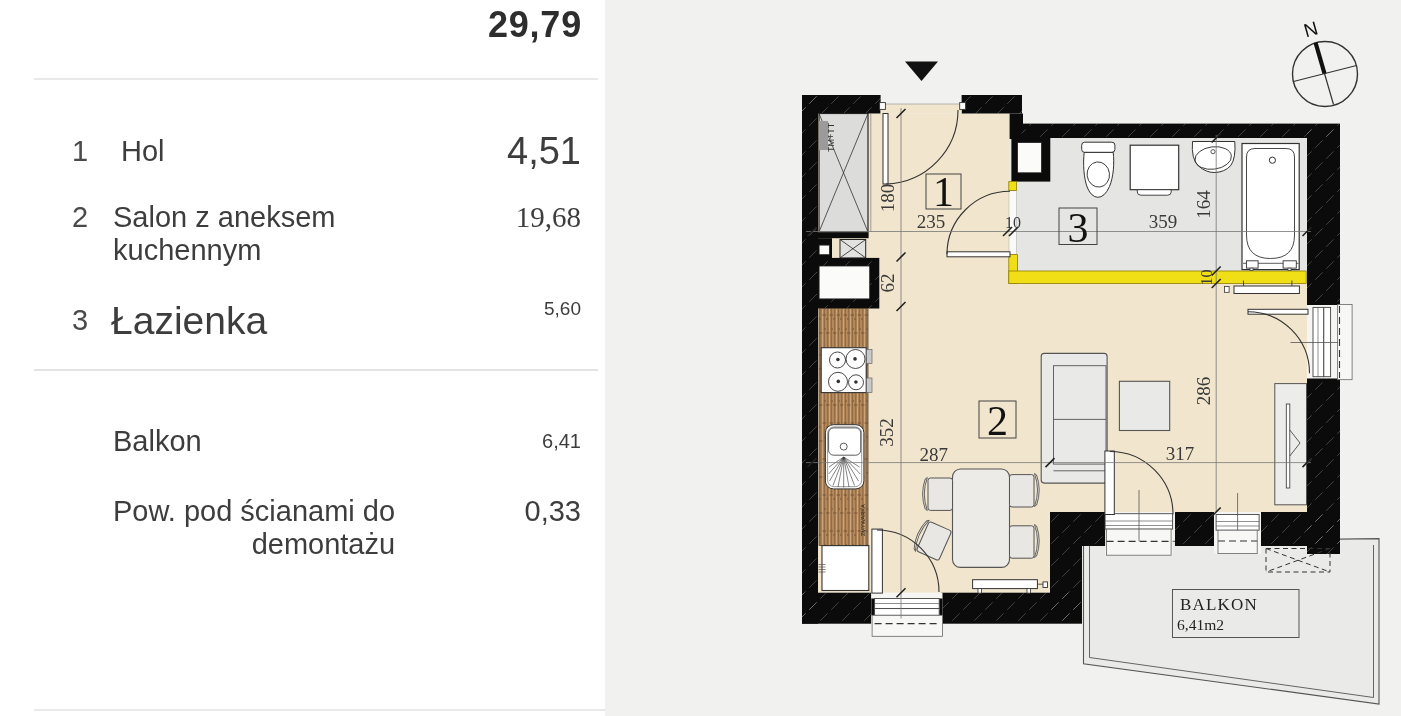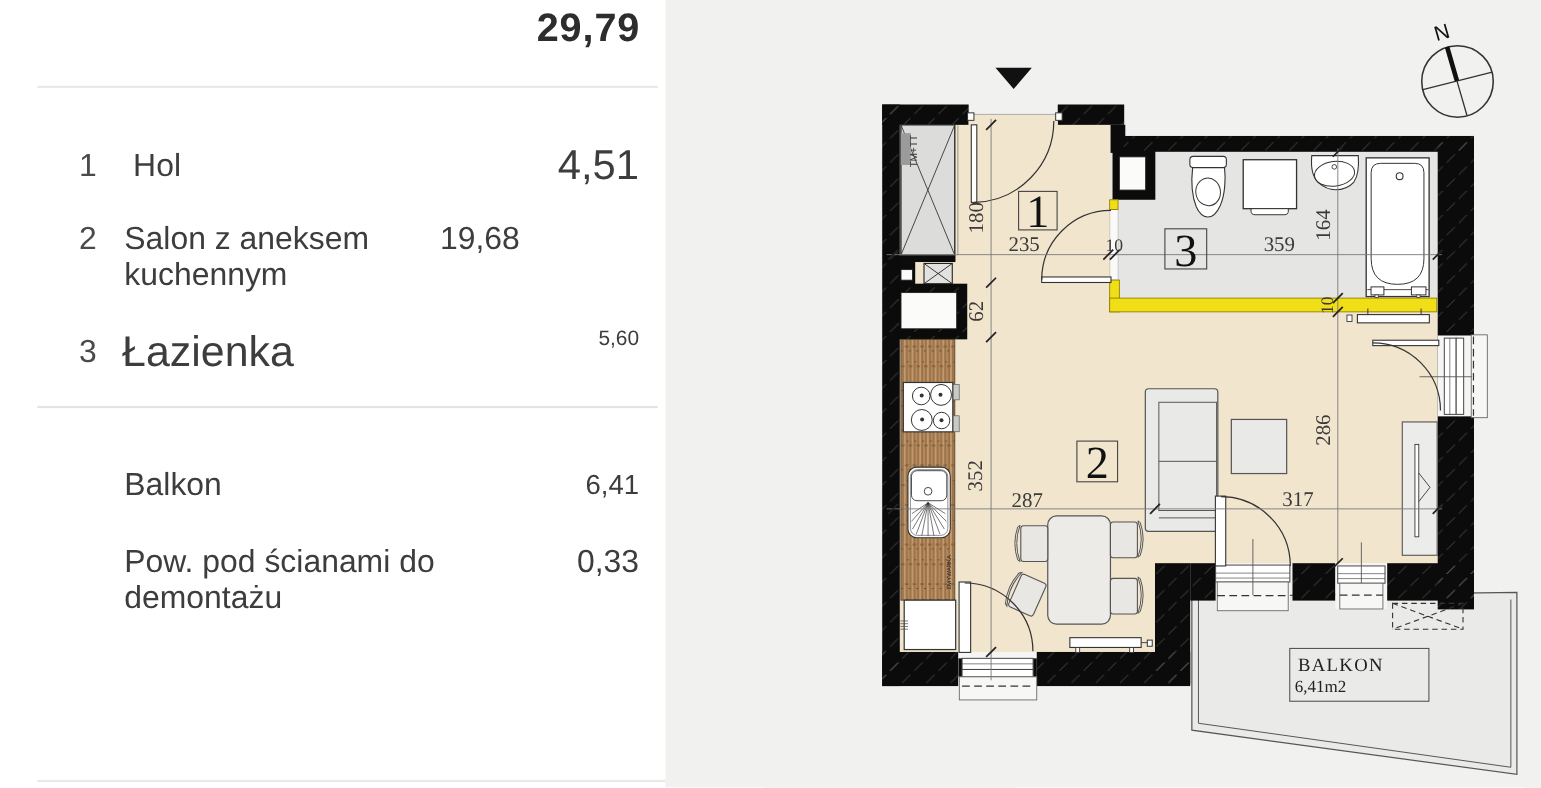--- a/index.html
+++ b/index.html
@@ -20,35 +20,35 @@
 <div class="abs" style="left:70px;top:135px;width:20px;text-align:center;font-size:29px;line-height:33px;color:#4a4a4a;">1</div>
 
 <div class="abs" style="left:121px;top:135px;font-size:29px;line-height:33px;color:#3d3d3d;">Hol</div>
 
 <div class="abs" style="left:400px;top:135px;width:181px;text-align:right;font-size:38px;line-height:33px;color:#3d3d3d;">4,51</div>
 
 <div class="abs" style="left:70px;top:201px;width:20px;text-align:center;font-size:29px;line-height:33px;color:#4a4a4a;">2</div>
 
 <div class="abs" style="left:113px;top:201px;font-size:29px;line-height:33px;color:#3d3d3d;">Salon z aneksem<br>kuchennym</div>
 
-<div class="abs" style="left:400px;top:201px;width:181px;text-align:left;font-size:29px;line-height:33px;color:#3d3d3d;">19,68</div>
+<div class="abs" style="left:400px;top:201px;width:181px;text-align:right;font-size:29px;line-height:33px;color:#3d3d3d;font-family:Liberation Serif, serif;">19,68</div>
 
 <div class="abs" style="left:70px;top:304px;width:20px;text-align:center;font-size:29px;line-height:33px;color:#4a4a4a;">3</div>
 
 <div class="abs" style="left:111px;top:304px;font-size:39px;line-height:33px;color:#3d3d3d;">Łazienka</div>
 
 <div class="abs" style="left:400px;top:292px;width:181px;text-align:right;font-size:19px;line-height:33px;color:#3d3d3d;">5,60</div>
 
 <div class="abs" style="left:34px;top:369px;width:564px;height:2px;background:#e3e3e3;"></div>
 
 <div class="abs" style="left:113px;top:425px;font-size:29px;line-height:33px;color:#3d3d3d;">Balkon</div>
 
-<div class="abs" style="left:400px;top:425px;width:181px;text-align:right;font-size:25px;line-height:33px;color:#3d3d3d;">6,41</div>
-
-<div class="abs" style="left:113px;top:495px;font-size:29px;line-height:33px;color:#3d3d3d;">Pow. pod ścianami do<br>demontażu</div>
+<div class="abs" style="left:400px;top:425px;width:181px;text-align:right;font-size:20px;line-height:33px;color:#3d3d3d;">6,41</div>
+
+<div class="abs" style="left:113px;top:495px;font-size:29px;line-height:33px;color:#3d3d3d;text-align:right;">Pow. pod ścianami do<br>demontażu</div>
 
 <div class="abs" style="left:400px;top:495px;width:181px;text-align:right;font-size:29px;line-height:33px;color:#3d3d3d;">0,33</div>
 
 <div class="abs" style="left:34px;top:709px;width:571px;height:2px;background:#e9e9e9;"></div>
 
 <svg class="abs" style="left:0;top:0;" width="1401" height="716" viewBox="0 0 1401 716">
 <defs>
 <pattern id="hatch" width="22" height="22" patternUnits="userSpaceOnUse">
 <path d="M-3,14 L14,-3 M8,25 L25,8" stroke="rgba(255,255,255,0.28)" stroke-width="0.8" fill="none" stroke-dasharray="8,5"></path>
 </pattern>

